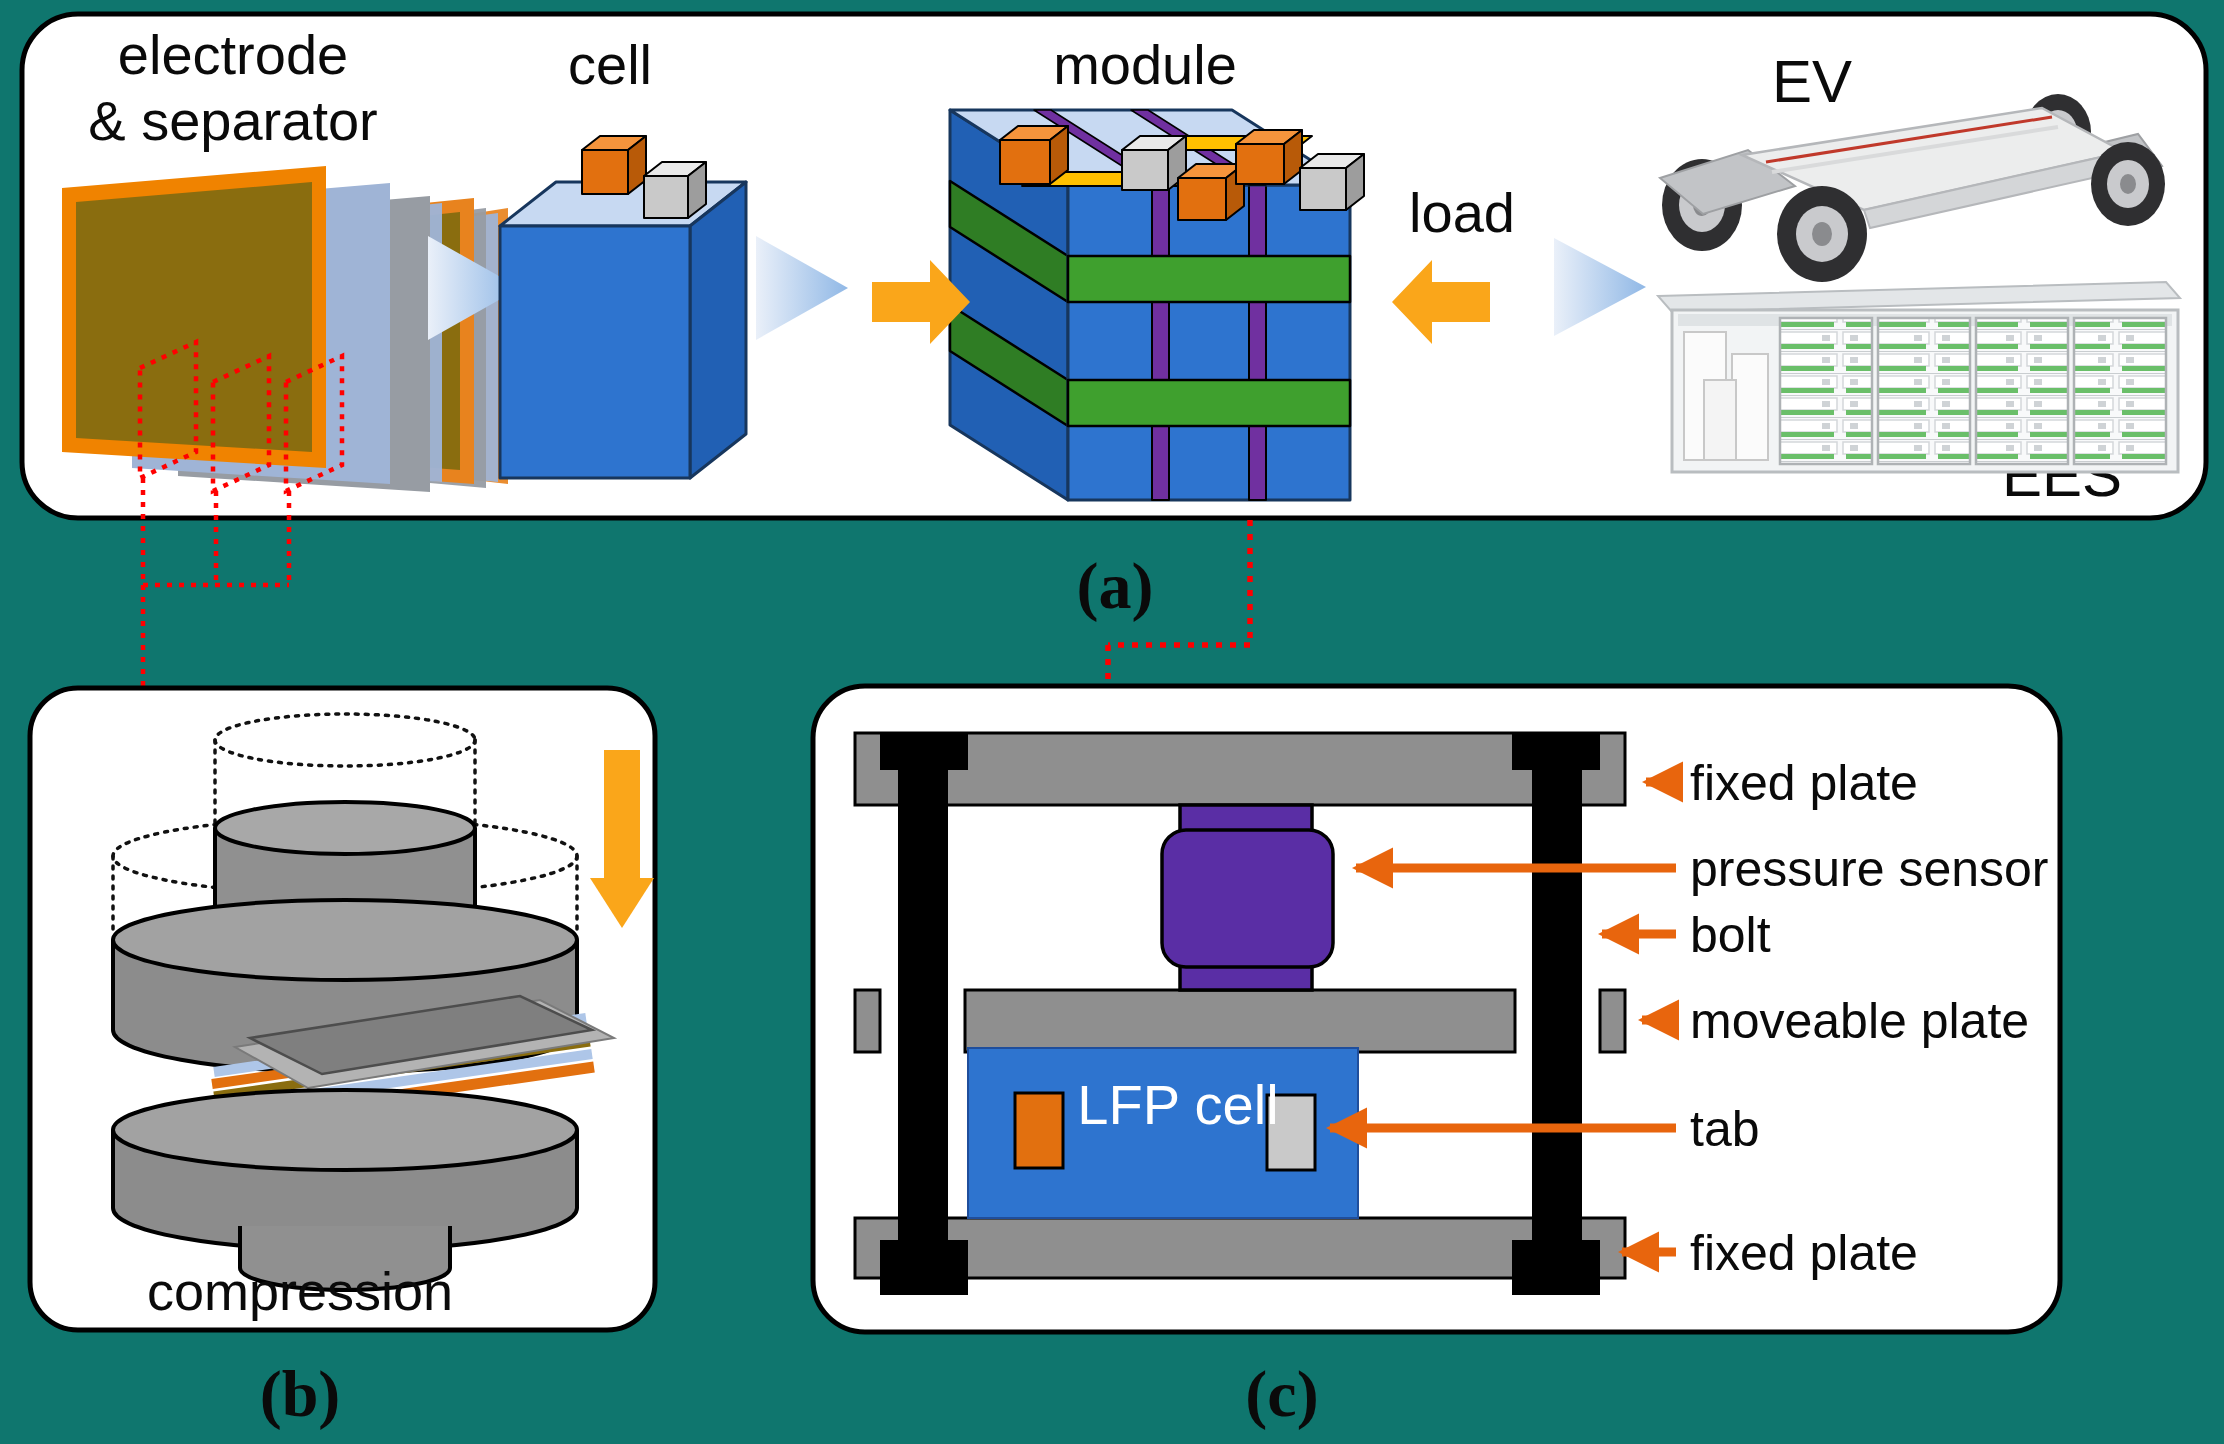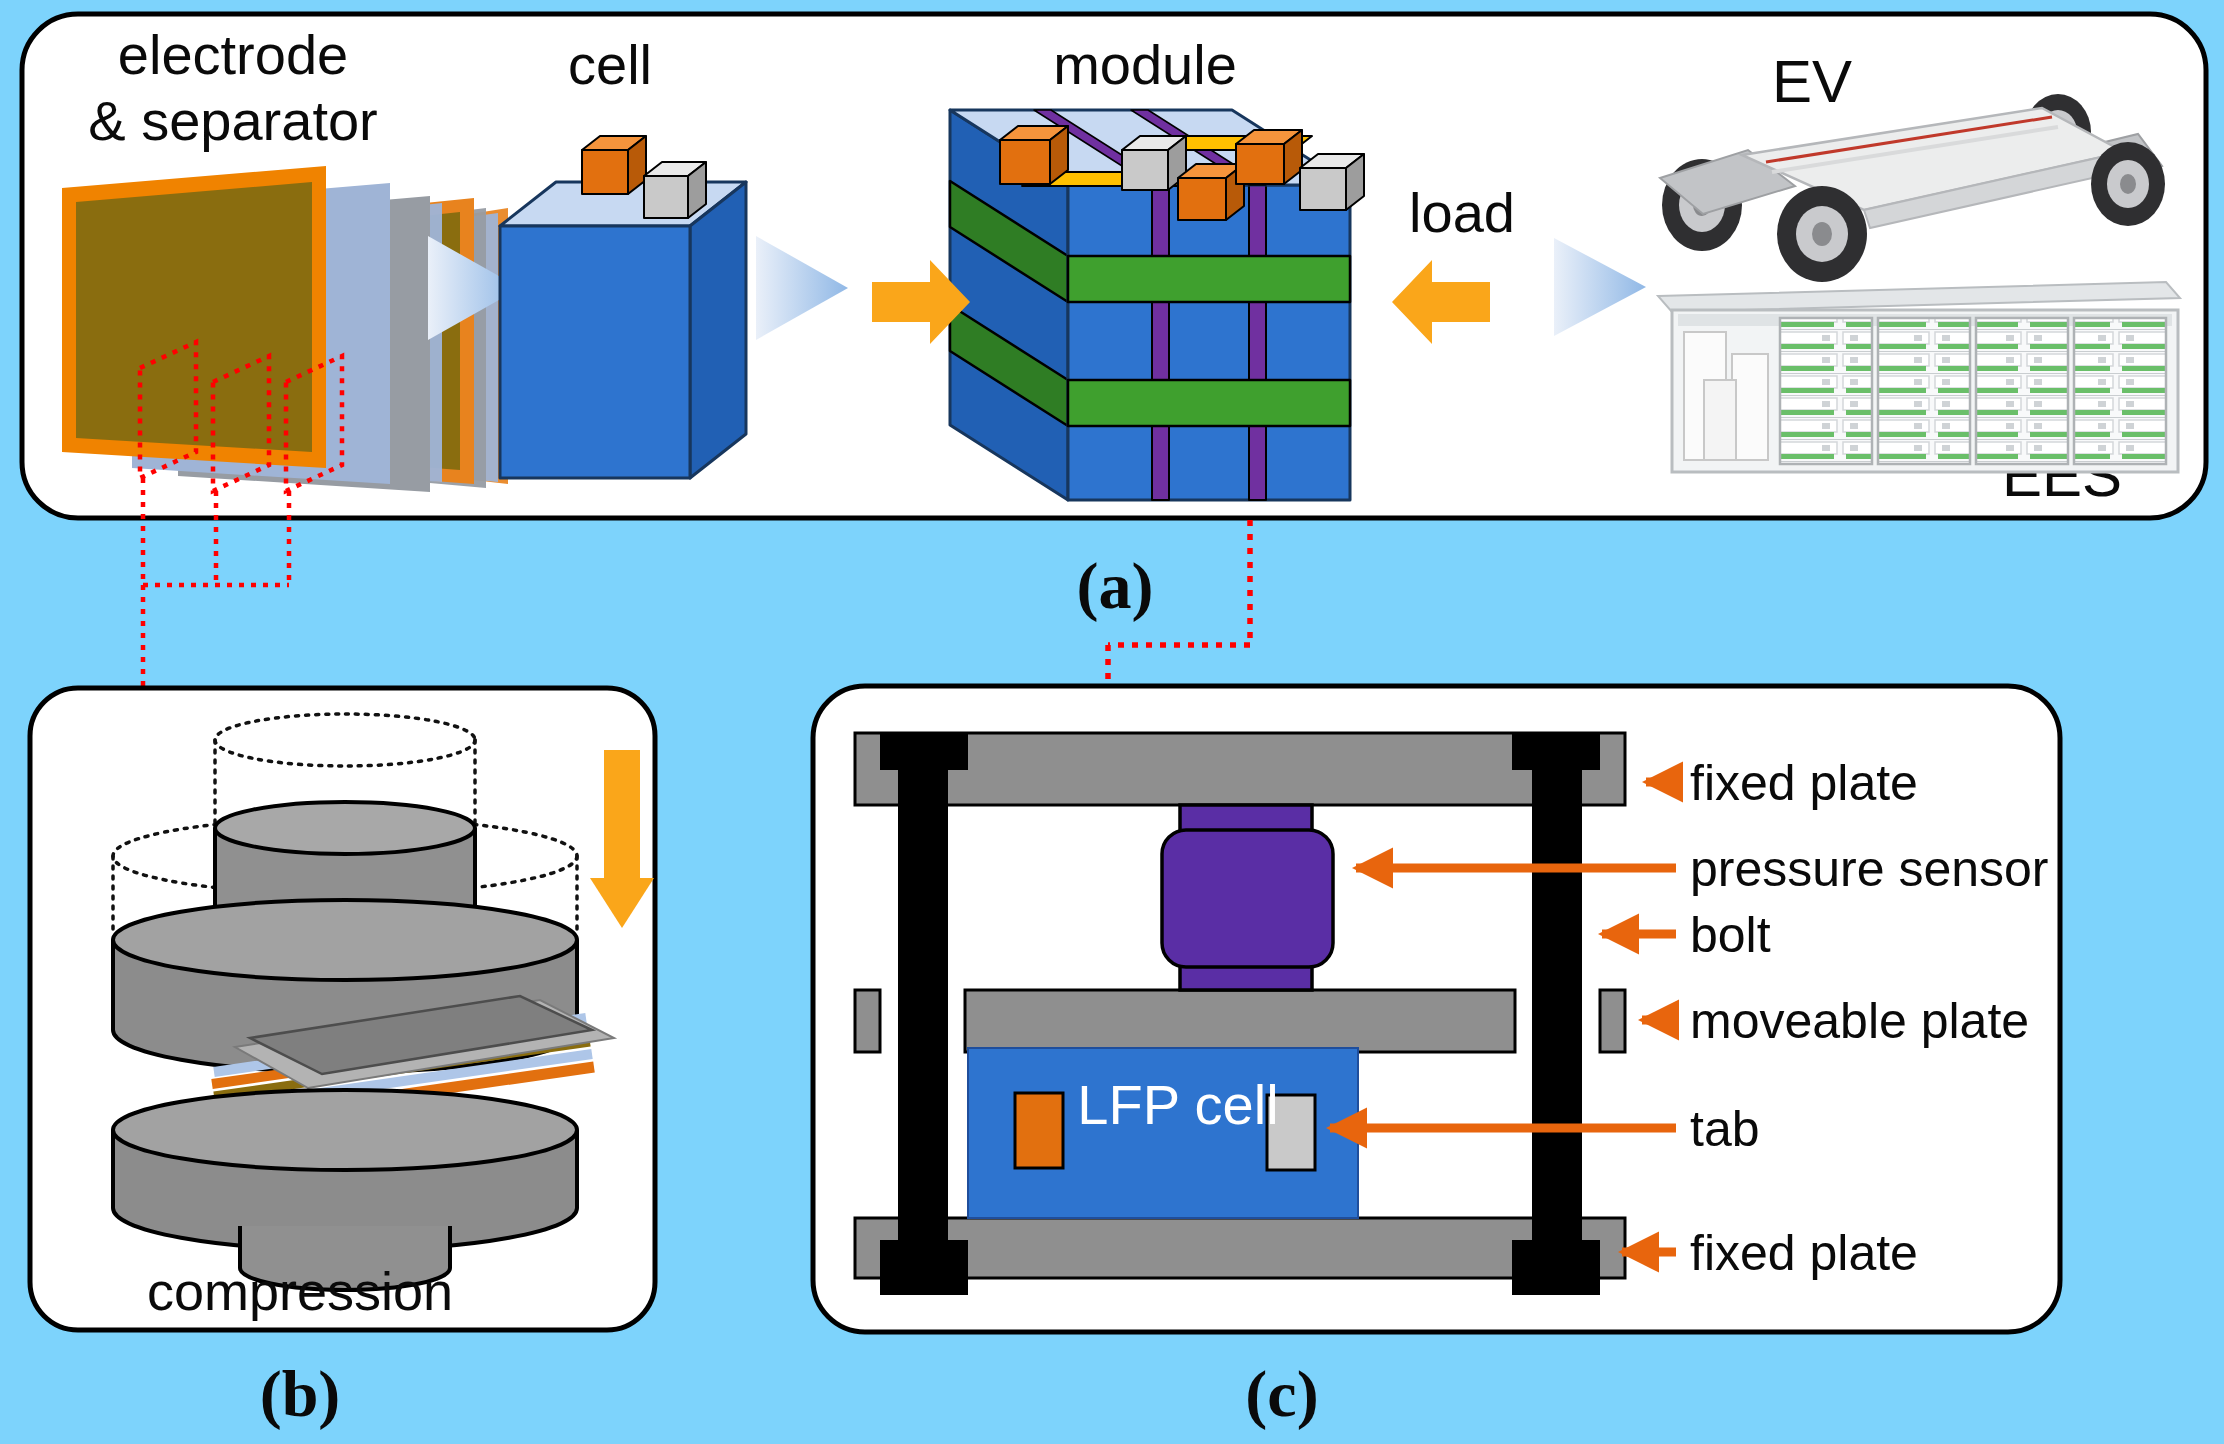--- a/index.html
+++ b/index.html
@@ -1,16 +1,16 @@
 <!DOCTYPE html>
 <html><head>
 <meta charset="utf-8">
 <style>
   html,body{margin:0;padding:0;background:#ffffff;}
-  .stage{position:relative;width:2224px;height:1444px;background:#7dd3fc;overflow:hidden;
+  .stage{position:relative;width:2224px;height:1444px;background:#0f766e;overflow:hidden;
          font-family:"Liberation Sans",sans-serif;}
   svg{position:absolute;left:0;top:0;}
   text{font-family:"Liberation Sans",sans-serif;fill:#0a0a0a;}
   .lbl{font-size:56px;}
   .lbl-sm{font-size:50px;}
   .tag{font-family:"Liberation Serif",serif;font-weight:bold;font-size:66px;}
   .cellTxt{font-size:56px;fill:#ffffff;}
 </style>
 </head>
 <body>

